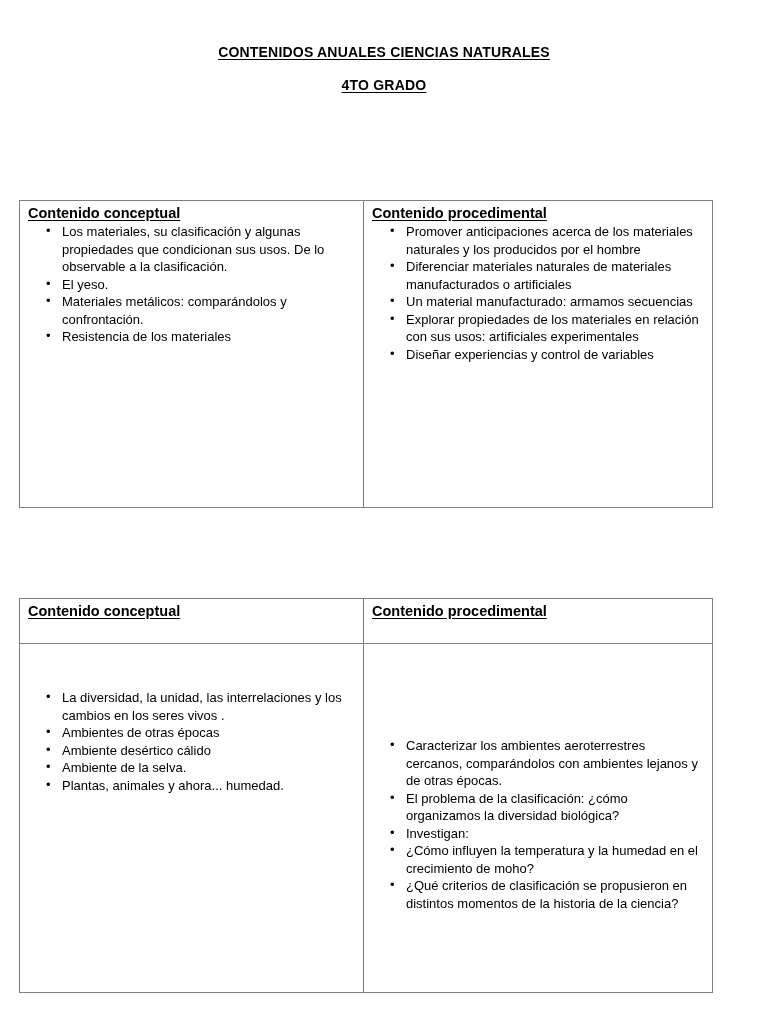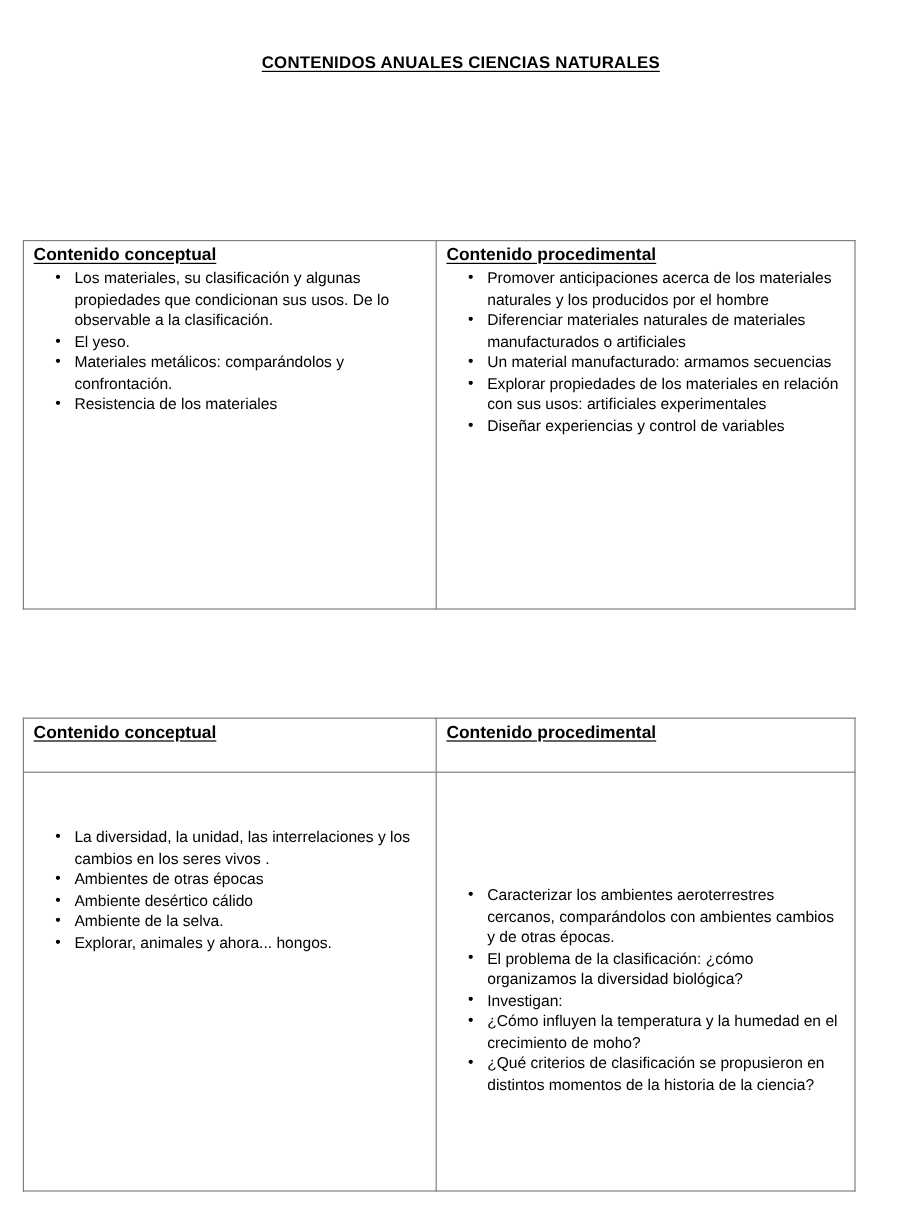--- a/index.html
+++ b/index.html
@@ -104,20 +104,23 @@
   .cell-body-2 { height: 348px; }
 </style>
 </head>
 <body>
 
 <div class="page">
 
   <div class="doc-title" id="title-main">
     <span class="u">CONTENIDOS ANUALES CIENCIAS NATURALES</span>
   </div>
+  <div class="doc-title" id="title-sub">
+    <span class="u">4TO GRADO</span>
+  </div>
 
 
   <table class="tbl" id="table-1">
     <tbody>
         <tr>
       <td class="col-left">
         <div class="cell-inner cell-body-1">
           <span class="cell-head">Contenido conceptual</span>
           <ul class="bl">
             <li>Los materiales, su clasificación y algunas propiedades que condicionan sus usos. De lo observable a la clasificación.</li>
@@ -160,29 +163,29 @@
     </tr>
     <tr>
       <td class="col-left">
         <div class="cell-inner cell-body-2">
           <div class="gap-42"></div>
           <ul class="bl">
             <li>La diversidad, la unidad, las interrelaciones y los cambios en los seres vivos .</li>
             <li class="sp-2">Ambientes de otras épocas</li>
             <li>Ambiente desértico cálido</li>
             <li>Ambiente de la selva.</li>
-            <li class="sp-3">Explorar,  animales y ahora... hongos.</li>
+            <li class="sp-3">Plantas,  animales y ahora... humedad.</li>
           </ul>
         </div>
       </td>
       <td class="col-right">
         <div class="cell-inner cell-body-2">
           <div class="gap-90"></div>
           <ul class="bl">
-            <li> Caracterizar  los ambientes aeroterrestres cercanos, comparándolos con ambientes cambios y de otras épocas.</li>
+            <li> Caracterizar  los ambientes aeroterrestres cercanos, comparándolos con ambientes lejanos y de otras épocas.</li>
             <li class="sp-1">El problema de la clasificación: ¿cómo organizamos la diversidad biológica?</li>
             <li class="sp-1">Investigan:</li>
             <li>¿Cómo influyen la temperatura y la humedad en el crecimiento de moho?</li>
             <li>¿Qué criterios de clasificación se propusieron en distintos momentos de la historia de la ciencia?</li>
           </ul>
         </div>
       </td>
     </tr>
   </tbody>
     </table>

